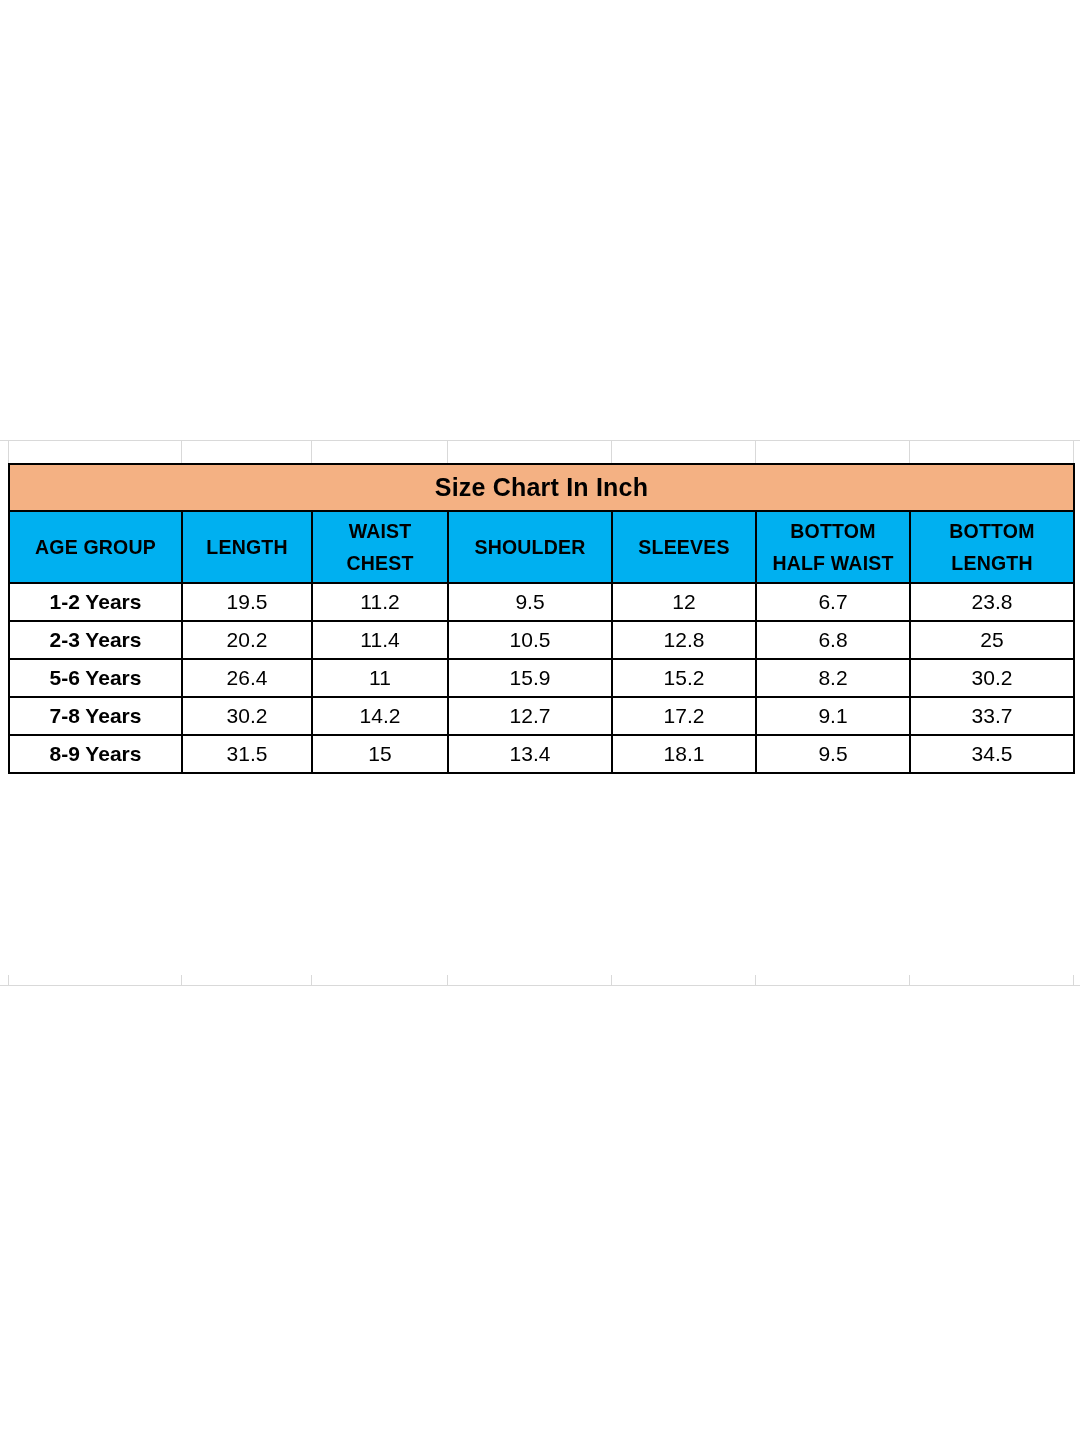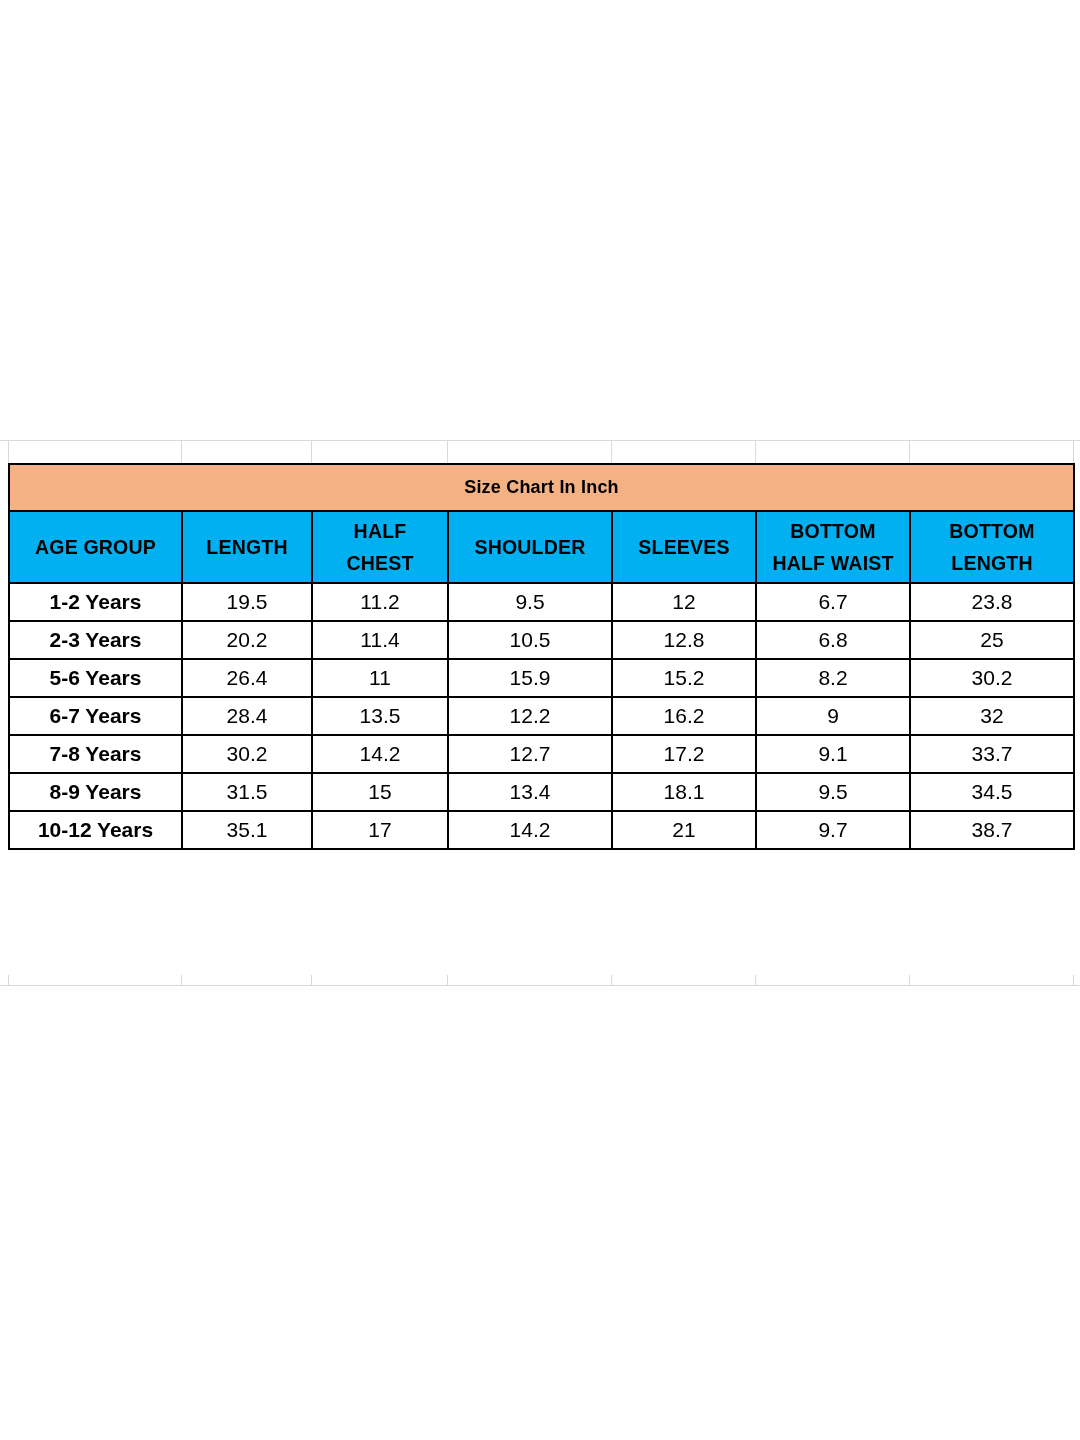--- a/index.html
+++ b/index.html
@@ -54,21 +54,21 @@
     text-align: center;
     vertical-align: middle;
     color: #000000;
     padding: 0;
   }
 
   
   tr.title-row td {
     background: #f4b183;
     height: 45px;
-    font-size: 18px;
+    font-size: 25px;
     font-weight: bold;
     letter-spacing: 0.2px;
   }
 
   
   tr.header-row th {
     background: #00b0f0;
     height: 70px;
     font-size: 19.5px;
     font-weight: bold;
@@ -137,21 +137,21 @@
           <td colspan="7">Size Chart In Inch</td>
         </tr>
         <tr class="header-row">
           <th>
             <span class="hdr-line">AGE GROUP</span>
           </th>
           <th>
             <span class="hdr-line">LENGTH</span>
           </th>
           <th>
-            <span class="hdr-line">HALF</span>
+            <span class="hdr-line">WAIST</span>
             <span class="hdr-line">CHEST</span>
           </th>
           <th>
             <span class="hdr-line">SHOULDER</span>
           </th>
           <th>
             <span class="hdr-line">SLEEVES</span>
           </th>
           <th>
             <span class="hdr-line">BOTTOM</span>
@@ -183,50 +183,32 @@
         <tr class="data-row">
           <td class="age-cell">5-6 Years</td>
           <td>26.4</td>
           <td>11</td>
           <td>15.9</td>
           <td>15.2</td>
           <td>8.2</td>
           <td>30.2</td>
         </tr>
         <tr class="data-row">
-          <td class="age-cell">6-7 Years</td>
-          <td>28.4</td>
-          <td>13.5</td>
-          <td>12.2</td>
-          <td>16.2</td>
-          <td>9</td>
-          <td>32</td>
-        </tr>
-        <tr class="data-row">
           <td class="age-cell">7-8 Years</td>
           <td>30.2</td>
           <td>14.2</td>
           <td>12.7</td>
           <td>17.2</td>
           <td>9.1</td>
           <td>33.7</td>
         </tr>
         <tr class="data-row">
           <td class="age-cell">8-9 Years</td>
           <td>31.5</td>
           <td>15</td>
           <td>13.4</td>
           <td>18.1</td>
           <td>9.5</td>
           <td>34.5</td>
         </tr>
-        <tr class="data-row">
-          <td class="age-cell">10-12 Years</td>
-          <td>35.1</td>
-          <td>17</td>
-          <td>14.2</td>
-          <td>21</td>
-          <td>9.7</td>
-          <td>38.7</td>
-        </tr>
       </tbody>
   </table>
 </div>
 
 </body></html>

